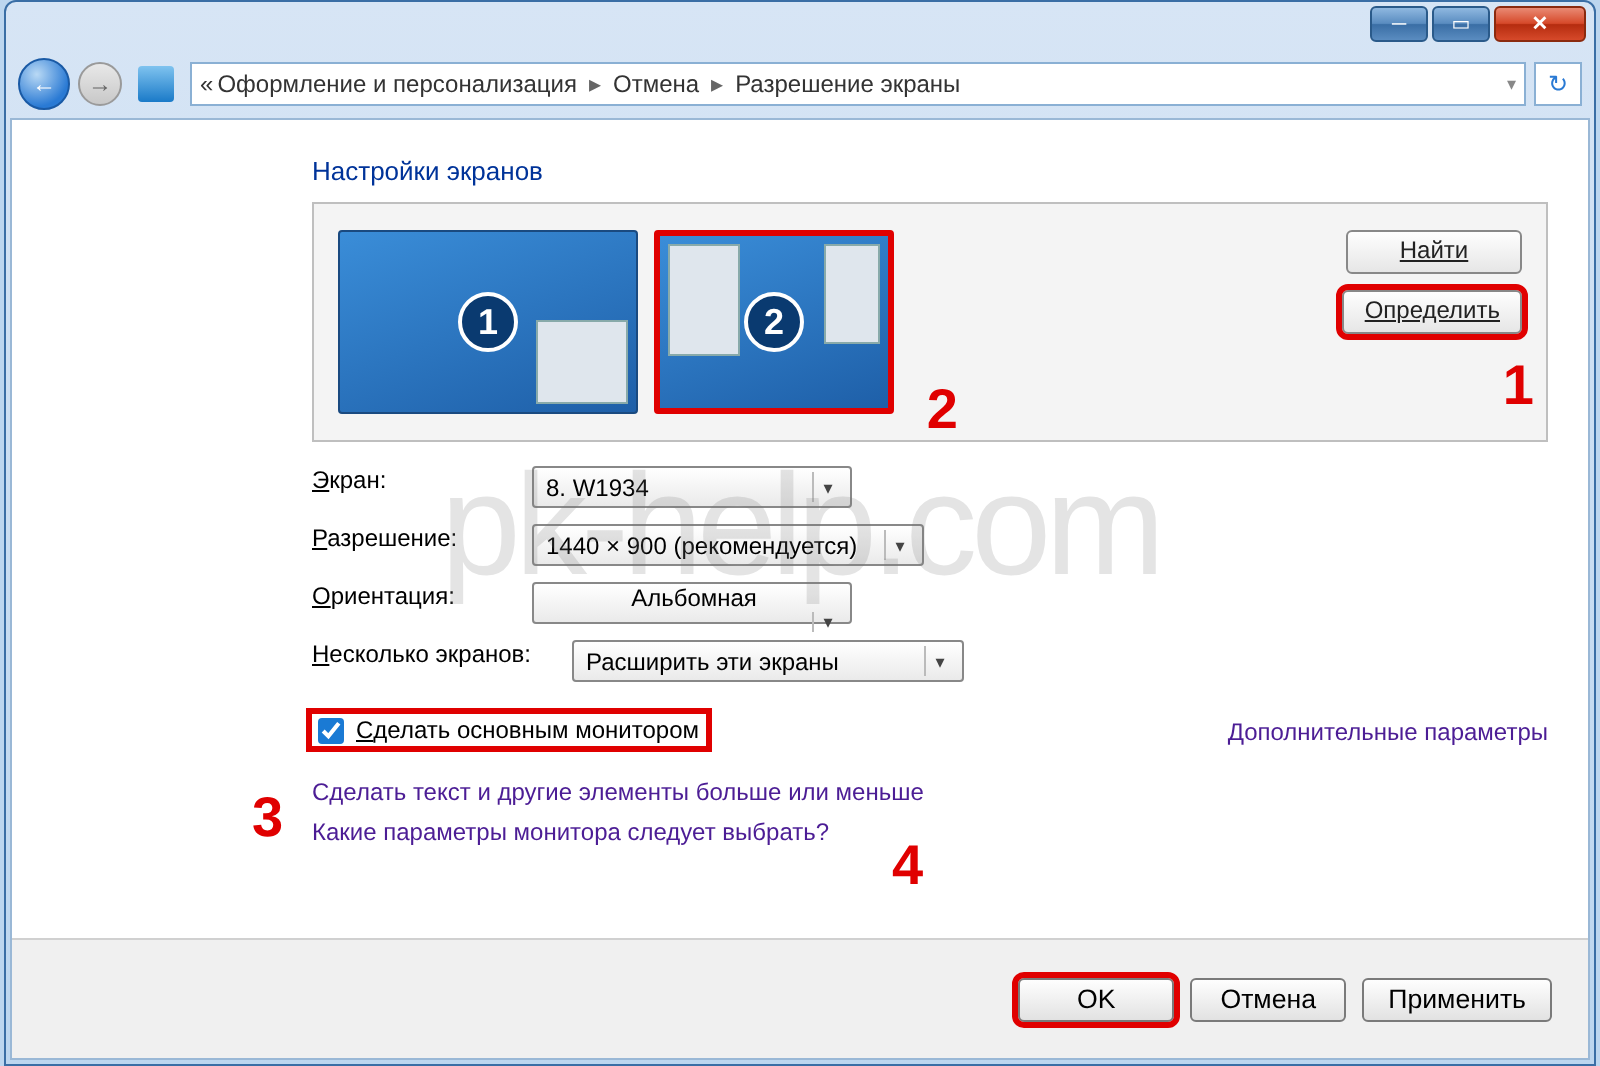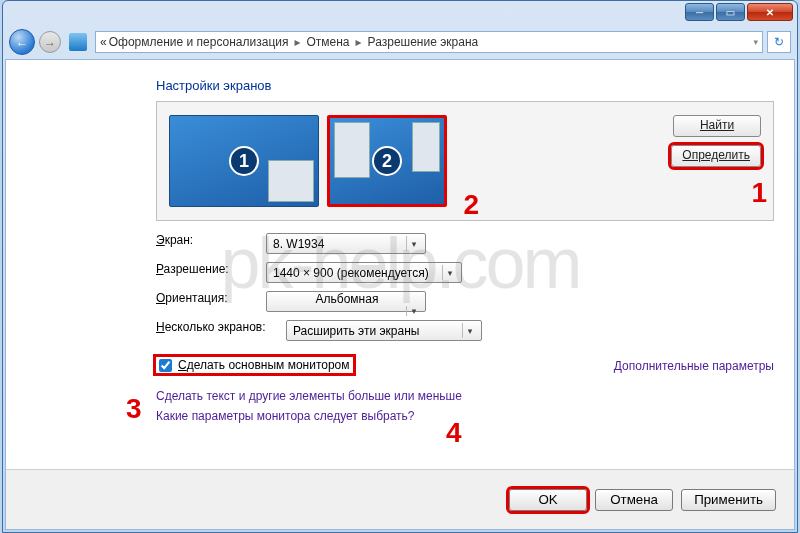--- a/index.html
+++ b/index.html
@@ -279,21 +279,21 @@
     <div class="nav-fwd">
       <span>→</span>
     </div>
     <div class="icon-box"></div>
     <div class="breadcrumb">
       <span>«</span>
       <span>Оформление и персонализация</span>
       <span class="bc-sep">▸</span>
       <span>Отмена</span>
       <span class="bc-sep">▸</span>
-      <span>Разрешение экрана</span>
+      <span>Разрешение экраны</span>
       <span class="bc-chev" style="margin-left:auto">▾</span>
     </div>
     <div class="refresh-box">
       <span>↻</span>
     </div>
   </div>
 
   <div class="content-outer">
     <div class="content-inner">
 

